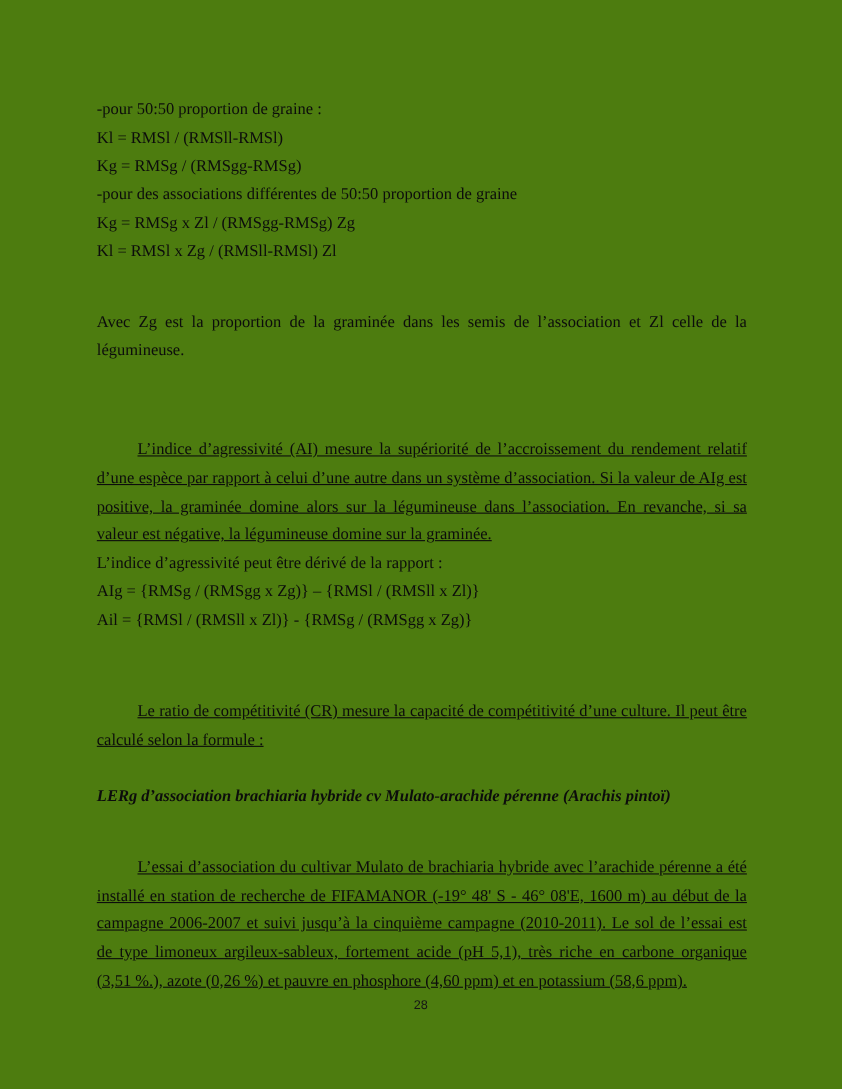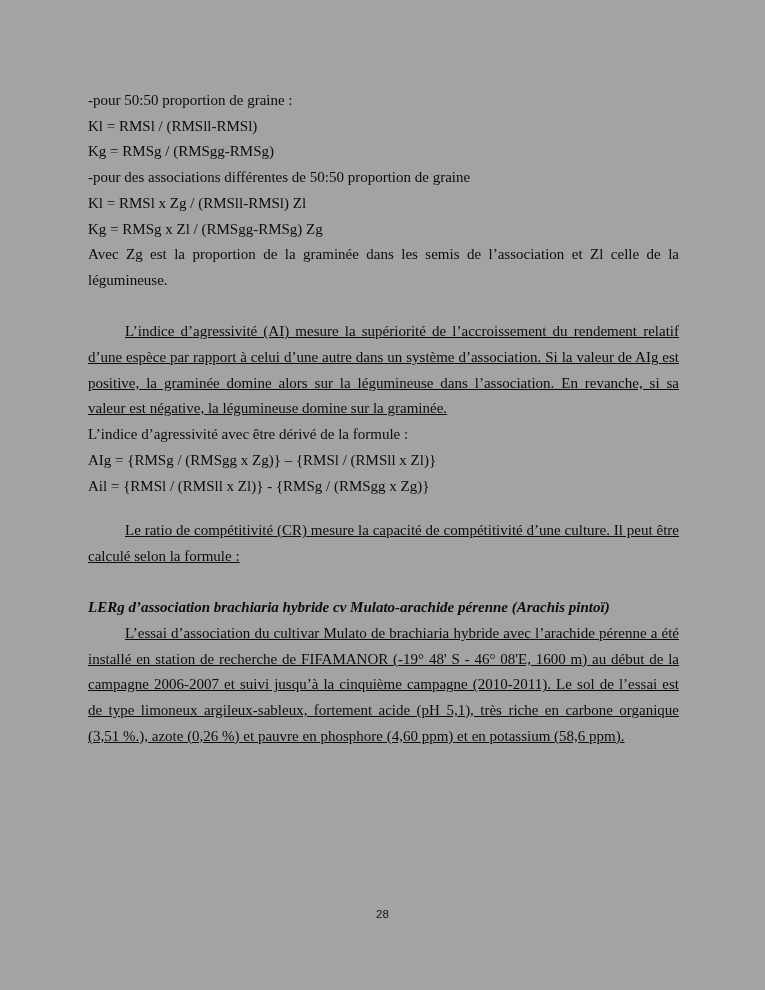--- a/index.html
+++ b/index.html
@@ -14,36 +14,37 @@
       font-family: "Liberation Serif", serif;
       color: #0c0c0c;
       overflow: hidden;
     }
     .page {
       position: absolute;
       left: 0;
       top: 0;
       width: 765px;
       height: 990px;
-      background: #a3a3a3;
+      background: #4d7c0f;
     }
     .text-column {
       position: absolute;
       left: 88px;
       top: 88px;
       width: 591px;
       font-size: 15px;
       line-height: 25.7px;
     }
     .line {
       text-align: left;
       white-space: pre-wrap;
     }
     .para {
       text-align: justify;
+      margin-top: 39px;
     }
     .para.indent {
       text-indent: 37px;
       text-decoration: underline;
     }
     .heading {
       font-weight: bold;
       font-style: italic;
       text-align: left;
     }
@@ -66,26 +67,26 @@
   </style>
 </head>
 <body>
 
 <div class="page">
   <div class="text-column">
       <div class="line">-pour 50:50 proportion de graine :</div>
       <div class="line">Kl = RMSl / (RMSll-RMSl)</div>
       <div class="line">Kg = RMSg / (RMSgg-RMSg)</div>
       <div class="line">-pour des associations différentes de 50:50 proportion de graine</div>
+      <div class="line">Kg = RMSg x Zl / (RMSgg-RMSg) Zg</div>
       <div class="line">Kl = RMSl x Zg / (RMSll-RMSl) Zl</div>
-      <div class="line">Kg = RMSg x Zl / (RMSgg-RMSg) Zg</div>
       <div class="para">Avec Zg est la proportion de la graminée dans les semis de l’association et Zl celle de la légumineuse.</div>
       <div class="spacer"></div>
       <div class="para indent">L’indice d’agressivité (AI) mesure la supériorité de l’accroissement du rendement relatif d’une espèce par rapport à celui d’une autre dans un système d’association. Si la valeur de AIg est positive, la graminée domine alors sur la légumineuse dans l’association. En revanche, si sa valeur est négative, la légumineuse domine sur la graminée.</div>
-      <div class="line">L’indice d’agressivité avec être dérivé de la formule :</div>
+      <div class="line">L’indice d’agressivité peut être dérivé de la rapport :</div>
       <div class="line">AIg = {RMSg / (RMSgg x Zg)} – {RMSl / (RMSll x Zl)}</div>
       <div class="line">Ail = {RMSl / (RMSll x Zl)} - {RMSg / (RMSgg x Zg)}</div>
       <div class="spacer-sm"></div>
       <div class="para indent">Le ratio de compétitivité (CR) mesure la capacité de compétitivité d’une culture. Il peut être calculé selon la formule :</div>
       <div class="spacer"></div>
       <div class="heading">LERg d’association brachiaria hybride cv Mulato-arachide pérenne (Arachis pintoï)</div>
       <div class="para indent">L’essai d’association du cultivar Mulato de brachiaria hybride avec l’arachide pérenne a été installé en station de recherche de FIFAMANOR (-19° 48' S - 46° 08'E, 1600 m) au début de la campagne 2006-2007 et suivi jusqu’à la cinquième campagne (2010-2011). Le sol de l’essai est de type limoneux argileux-sableux, fortement acide (pH 5,1), très riche en carbone organique (3,51 %.), azote (0,26 %) et pauvre en phosphore (4,60 ppm) et en potassium (58,6 ppm).</div>
       <div class="spacer-sm"></div>
     </div>
   <div class="page-number">28</div>

